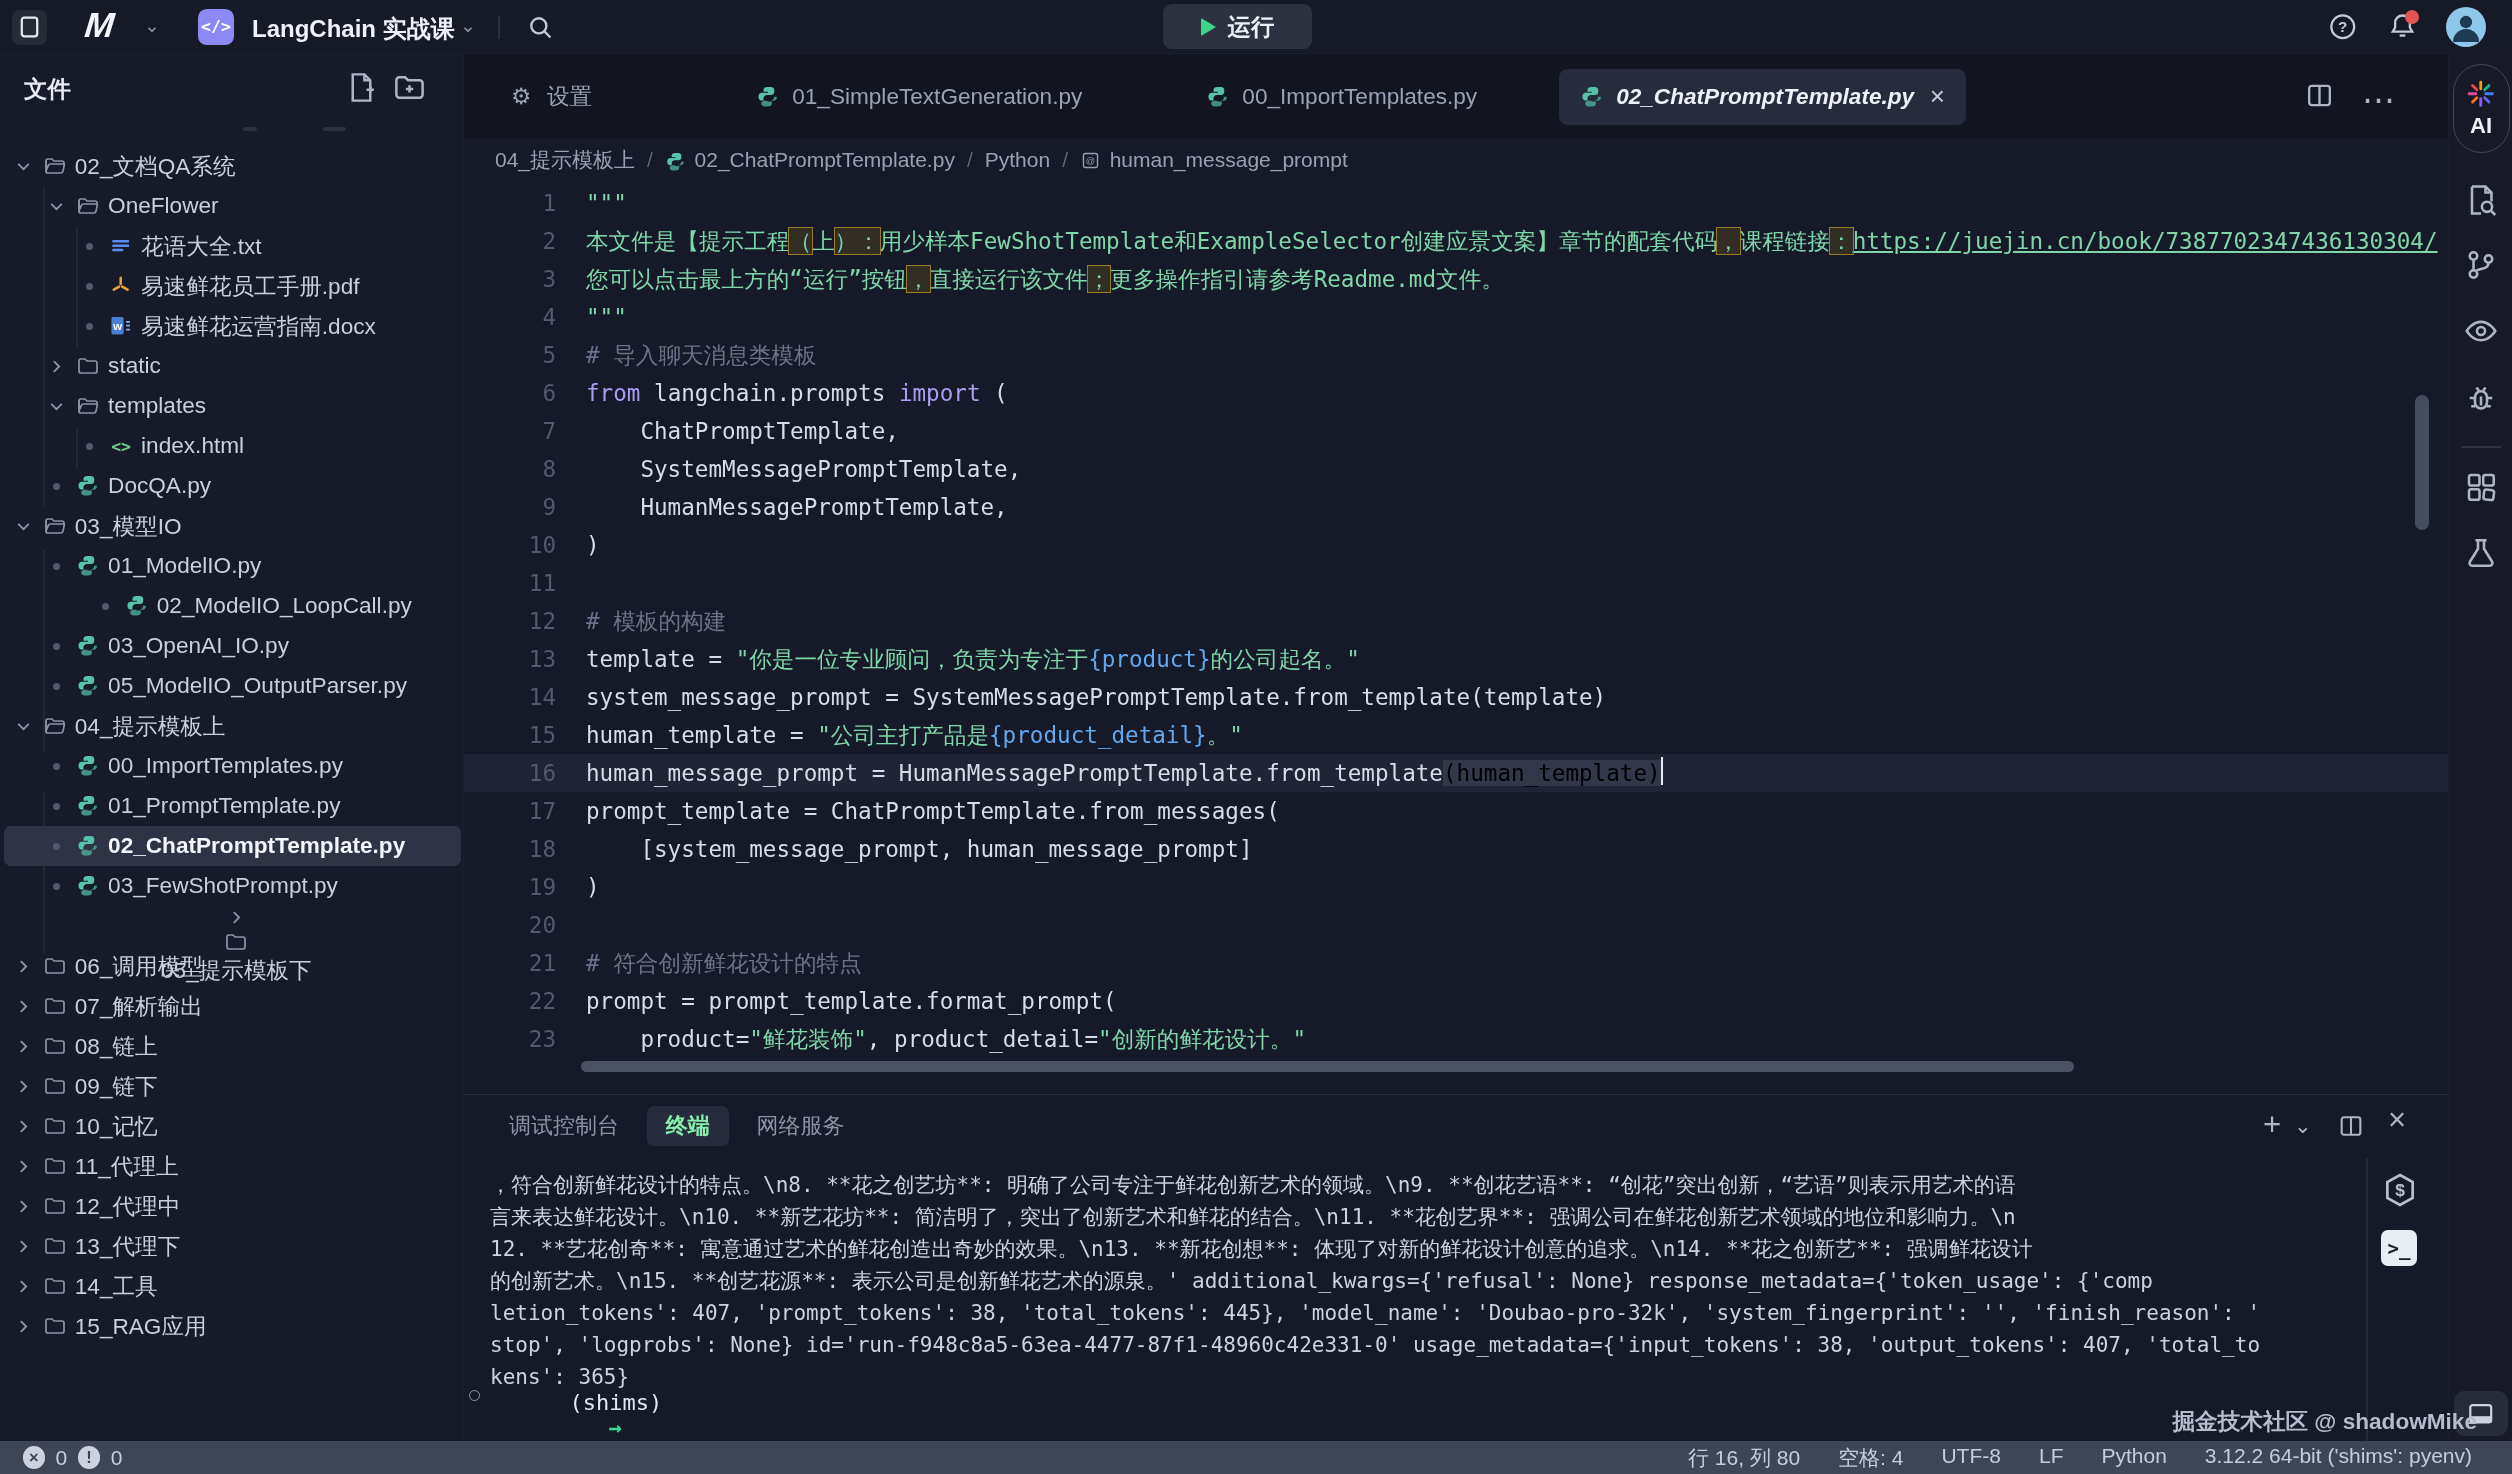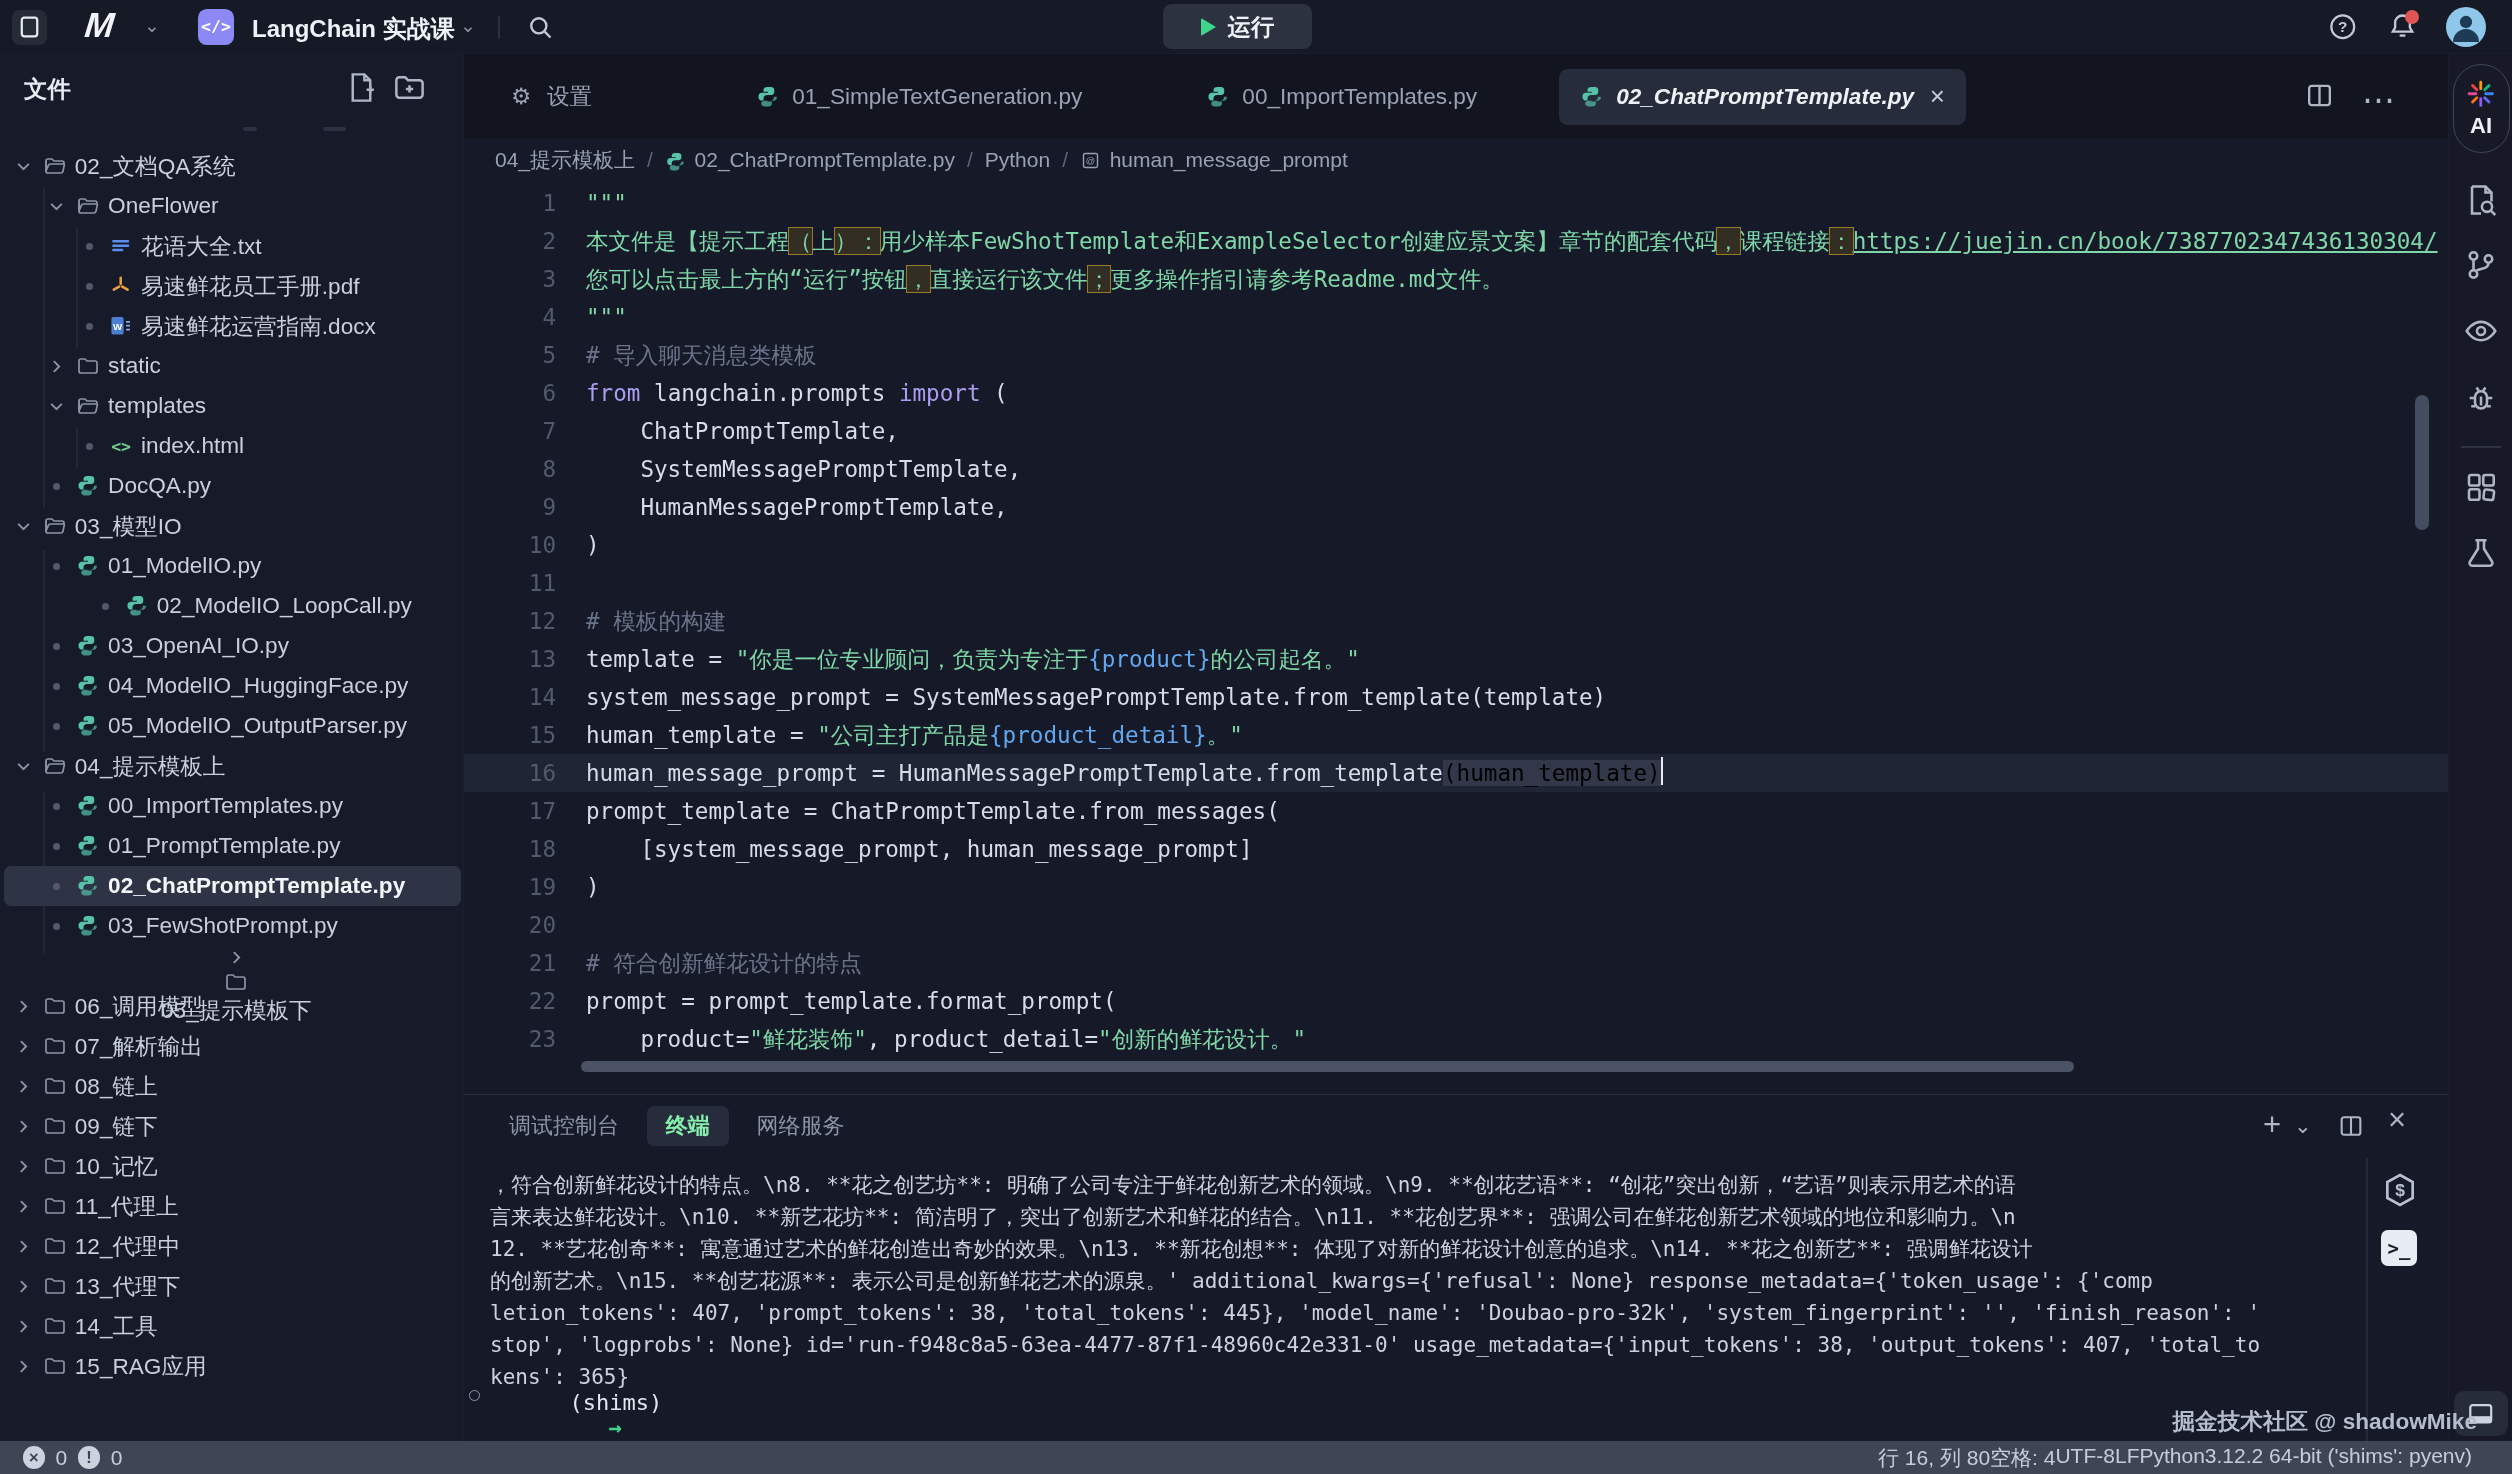--- a/index.html
+++ b/index.html
@@ -91,21 +91,21 @@
   .ai-pill { position:absolute; left:3.5px; top:10.4px; width:57px; height:89px; border:1.7px solid #3f4656; border-radius:29.5px; display:flex; flex-direction:column; align-items:center; justify-content:center; gap:5.2px; }
   .ai-label { color:#eef1f6; font-size:22px; font-weight:700; }
   .rail-icon { position:absolute; left:14px; width:36px; height:36px; color:#aeb6c6; }
   .rail-div { position:absolute; left:12px; width:40px; height:1.7px; background:#2c3240; }
   .rail-bottom { position:absolute; left:5.2px; top:1337px; width:54px; height:45px; background:#262c3a; border-radius:10.4px; display:flex; align-items:center; justify-content:center; color:#cdd4e0; }
 
   
   #statusbar { position:absolute; left:0; top:1441px; width:2512px; height:33px; background:#3e4554; display:flex; align-items:center; font-size:21px; color:#c6cdda; }
   #status-left { display:flex; align-items:center; gap:10.4px; padding-left:22.6px; }
   .st-ic { width:22.6px; height:22.6px; border-radius:50%; background:#ccd2de; color:#3e4554; font-size:16.5px; font-weight:700; display:flex; align-items:center; justify-content:center; line-height:1; }
-  #status-right { position:absolute; right:40px; display:flex; }
+  #status-right { position:absolute; right:40px; display:flex; gap:38px; }
   svg { display:block; }
 </style>
 </head>
 <body>
 
 <div id="app">
 
   <div id="topbar">
     <div class="tb-toggle">
       <svg width="21" height="24" viewBox="0 0 24 28">
@@ -323,32 +323,20 @@
           <span class="t-dot"></span>
           <span class="t-icon">
             <svg viewBox="0 0 24 24" width="23.4" height="23.4">
               <g fill="#56c2a8">
                 <path d="M11.7 2c-2.6 0-4 1.1-4 3v2h4.6v.9H5.9C4 7.9 2.5 9.5 2.5 12s1.5 4 3.4 4h1.8v-2.3c0-1.9 1.6-3.4 3.6-3.4h4.4c1.7 0 3-1.4 3-3.1V5c0-1.8-1.5-3-3.3-3z"></path>
                 <path opacity=".7" d="M12.3 22c2.6 0 4-1.1 4-3v-2h-4.6v-.9h6.4c1.9 0 3.4-1.6 3.4-4.1h-3.2v.7c0 1.9-1.6 3.4-3.6 3.4H8.3c-1.7 0-3 1.4-3 3.1V19c0 1.8 1.5 3 3.3 3z"></path>
               </g>
             </svg>
           </span>
           <span class="t-label">03_OpenAI_IO.py</span>
-        </div>
-        <div class="trow" style="padding-left: 42px;">
-          <span class="t-dot"></span>
-          <span class="t-icon">
-            <svg viewBox="0 0 24 24" width="23.4" height="23.4">
-              <g fill="#56c2a8">
-                <path d="M11.7 2c-2.6 0-4 1.1-4 3v2h4.6v.9H5.9C4 7.9 2.5 9.5 2.5 12s1.5 4 3.4 4h1.8v-2.3c0-1.9 1.6-3.4 3.6-3.4h4.4c1.7 0 3-1.4 3-3.1V5c0-1.8-1.5-3-3.3-3z"></path>
-                <path opacity=".7" d="M12.3 22c2.6 0 4-1.1 4-3v-2h-4.6v-.9h6.4c1.9 0 3.4-1.6 3.4-4.1h-3.2v.7c0 1.9-1.6 3.4-3.6 3.4H8.3c-1.7 0-3 1.4-3 3.1V19c0 1.8 1.5 3 3.3 3z"></path>
-              </g>
-            </svg>
-          </span>
-          <span class="t-label">04_ModelIO_HuggingFace.py</span>
         </div>
         <div class="trow" style="padding-left: 42px;">
           <span class="t-dot"></span>
           <span class="t-icon">
             <svg viewBox="0 0 24 24" width="23.4" height="23.4">
               <g fill="#56c2a8">
                 <path d="M11.7 2c-2.6 0-4 1.1-4 3v2h4.6v.9H5.9C4 7.9 2.5 9.5 2.5 12s1.5 4 3.4 4h1.8v-2.3c0-1.9 1.6-3.4 3.6-3.4h4.4c1.7 0 3-1.4 3-3.1V5c0-1.8-1.5-3-3.3-3z"></path>
                 <path opacity=".7" d="M12.3 22c2.6 0 4-1.1 4-3v-2h-4.6v-.9h6.4c1.9 0 3.4-1.6 3.4-4.1h-3.2v.7c0 1.9-1.6 3.4-3.6 3.4H8.3c-1.7 0-3 1.4-3 3.1V19c0 1.8 1.5 3 3.3 3z"></path>
               </g>
             </svg>

